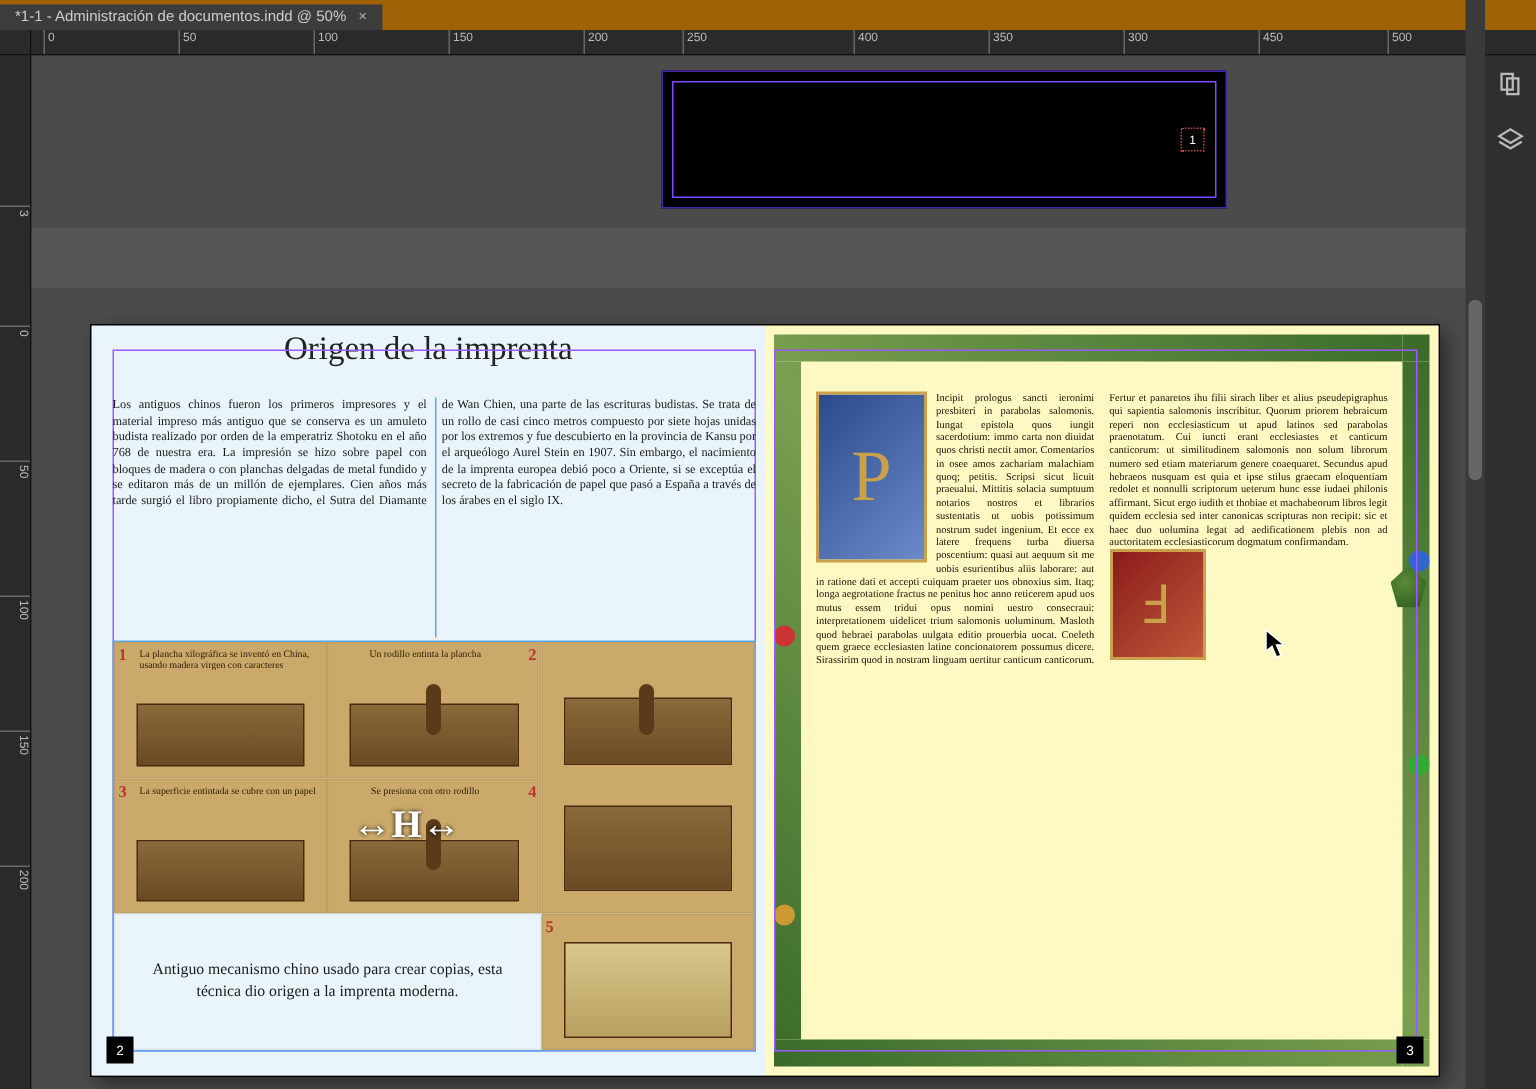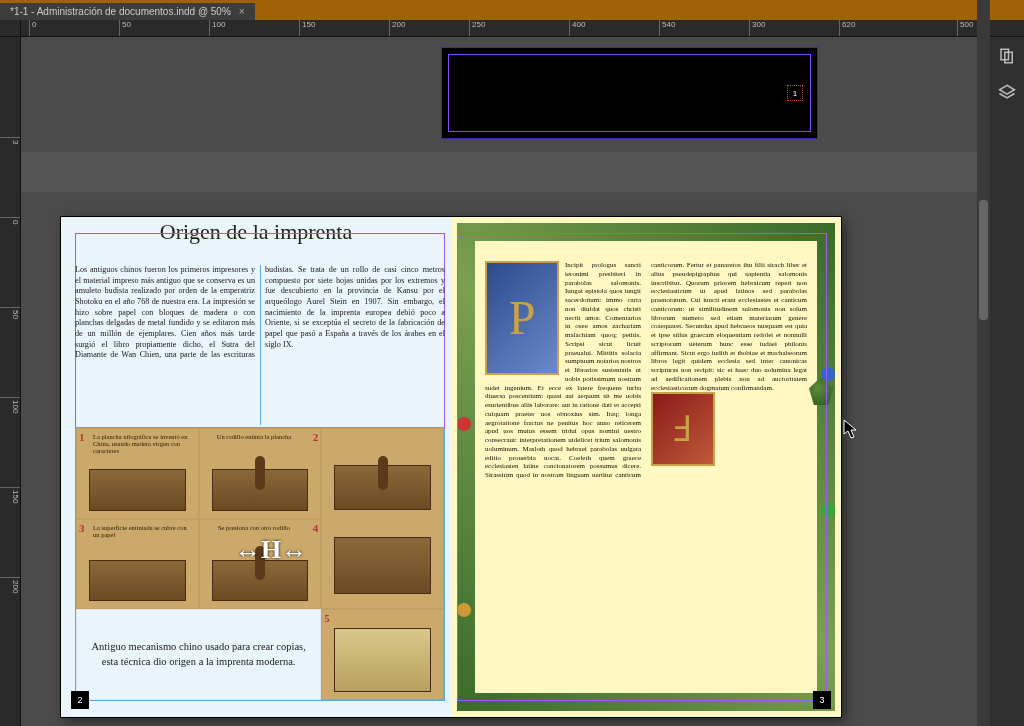--- a/index.html
+++ b/index.html
@@ -20,21 +20,21 @@
   .rightpanel{width:34px;background:#2f2f2f;border-left:1px solid #111;display:flex;flex-direction:column;align-items:center;gap:14px;padding-top:10px}
   .rightpanel svg{width:18px;height:18px;fill:#bbb}
   .scrollbar-v{position:absolute;right:0;top:0;width:13px;height:100%;background:#3a3a3a}
   .scrollbar-v .thumb{position:absolute;left:2px;width:9px;top:200px;height:120px;background:#666;border-radius:4px}
   
   .master-page{position:absolute;left:420px;top:10px;width:375px;height:90px;background:#000;border:1px solid #42a;}
   .master-page .inner{position:absolute;inset:6px;border:1px solid #7b4dff}
   .master-page .num{position:absolute;right:14px;top:50%;transform:translateY(-50%);width:14px;height:14px;border:1px dotted #b44;color:#fff;font-size:8px;display:flex;align-items:center;justify-content:center}
   .gap-bar{position:absolute;left:0;top:115px;right:0;height:40px;background:#555}
   
-  .spread{position:absolute;left:40px;top:180px;width:780px;height:500px;display:flex;box-shadow:0 0 0 1px #000, 4px 4px 12px rgba(0,0,0,.5)}
+  .spread{position:absolute;left:40px;top:180px;width:898px;height:500px;display:flex;box-shadow:0 0 0 1px #000, 4px 4px 12px rgba(0,0,0,.5)}
   .page{flex:1;position:relative;overflow:hidden}
   .page-left{background:#eaf4fb}
   .page-right{background:#c9ad6a}
   .frame{position:absolute;border:1px solid #9b59ff}
   .page-left .big-frame{left:14px;top:16px;right:6px;bottom:16px}
   .page-right .big-frame{left:6px;top:16px;right:14px;bottom:16px}
   .title{font-family:"Times New Roman",serif;font-size:22px;color:#222;text-align:center;margin:2px 0 6px}
   .two-col{position:absolute;left:14px;right:6px;top:48px;height:160px;column-count:2;column-gap:10px;column-rule:0;font-family:"Times New Roman",serif;font-size:8.2px;line-height:1.3;color:#1a1a1a;text-align:justify}
   .col-sep{position:absolute;left:14px;right:6px;top:48px;height:160px;pointer-events:none}
   .col-sep::before{content:"";position:absolute;left:50%;top:0;bottom:0;width:0;border-left:1px solid #5aa7e8}
@@ -83,26 +83,26 @@
 </div>
 
 <div class="hruler-row">
   <div class="ruler-corner"></div>
   <div class="hruler" id="hruler">
       <div class="tick" style="left: 8px;">0</div>
       <div class="tick" style="left: 98px;">50</div>
       <div class="tick" style="left: 188px;">100</div>
       <div class="tick" style="left: 278px;">150</div>
       <div class="tick" style="left: 368px;">200</div>
-      <div class="tick" style="left: 448px;">250</div>
+      <div class="tick" style="left: 434px;">250</div>
       <div class="tick" style="left: 548px;">400</div>
-      <div class="tick" style="left: 638px;">540</div>
+      <div class="tick" style="left: 638px;">350</div>
       <div class="tick" style="left: 728px;">300</div>
-      <div class="tick" style="left: 818px;">620</div>
-      <div class="tick" style="left: 936px;">500</div>
+      <div class="tick" style="left: 818px;">450</div>
+      <div class="tick" style="left: 904px;">500</div>
     </div>
 </div>
 
 <div class="workspace">
   <div class="vruler" id="vruler">
       <div class="tick" style="top: 100px;">3</div>
       <div class="tick" style="top: 180px;">0</div>
       <div class="tick" style="top: 270px;">50</div>
       <div class="tick" style="top: 360px;">100</div>
       <div class="tick" style="top: 450px;">150</div>

